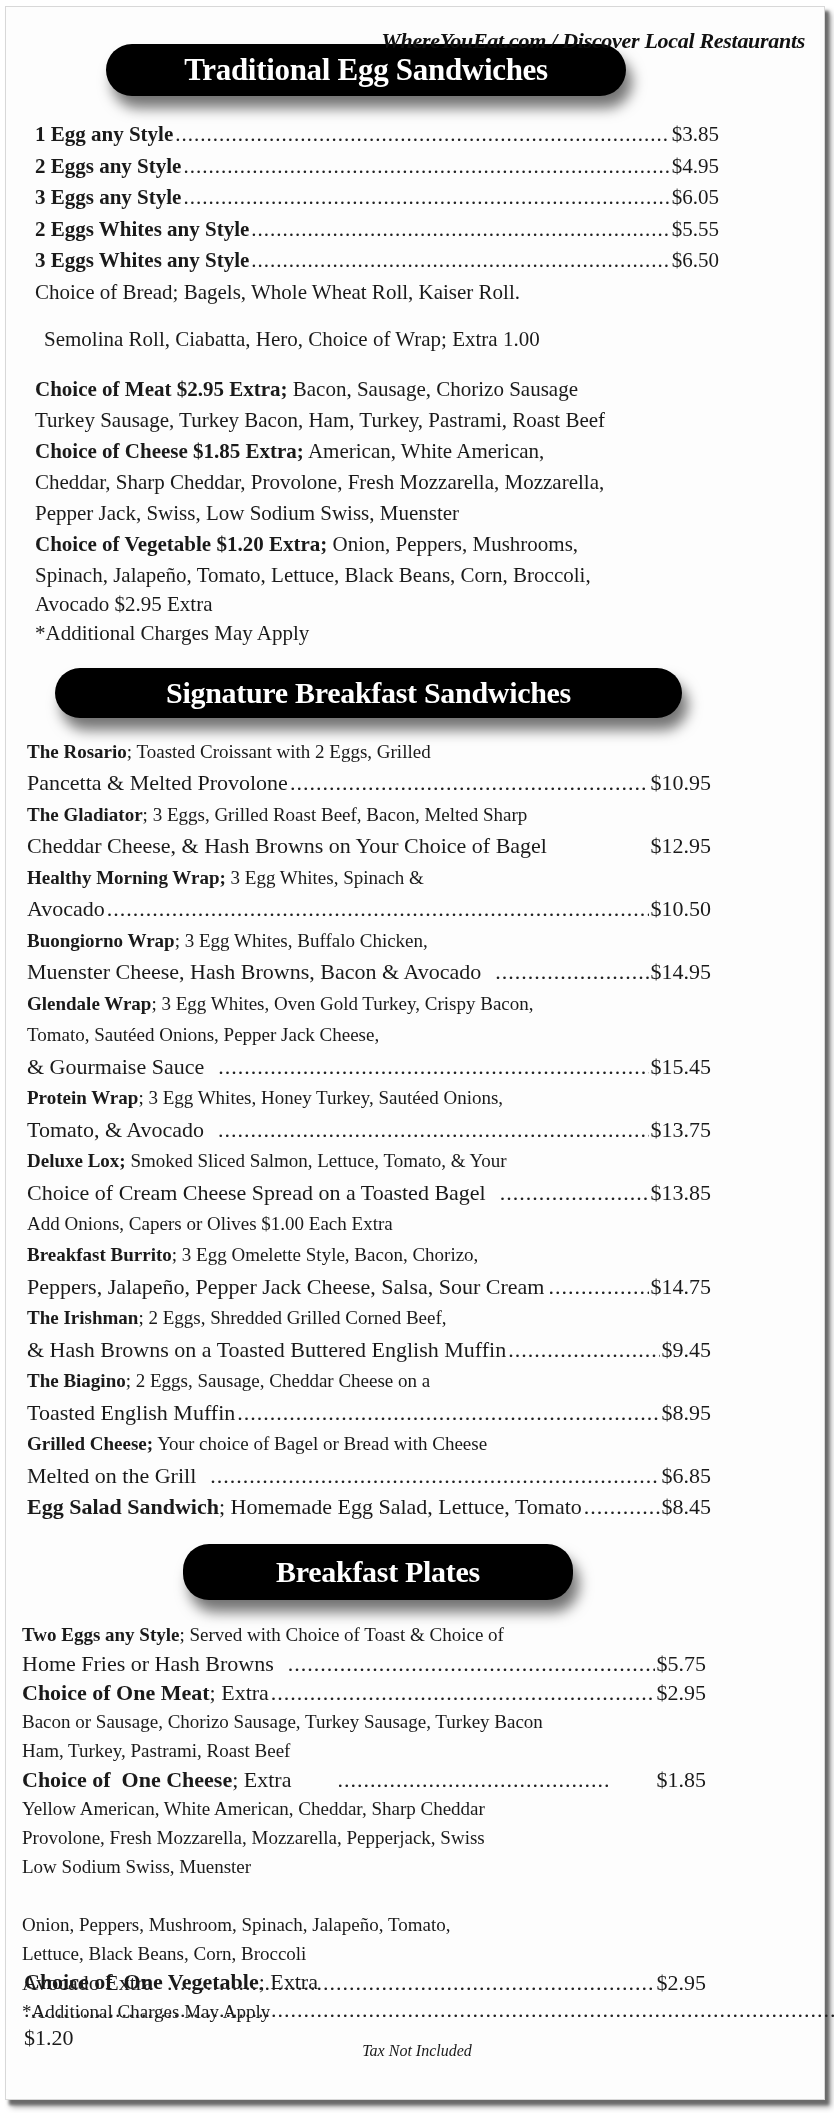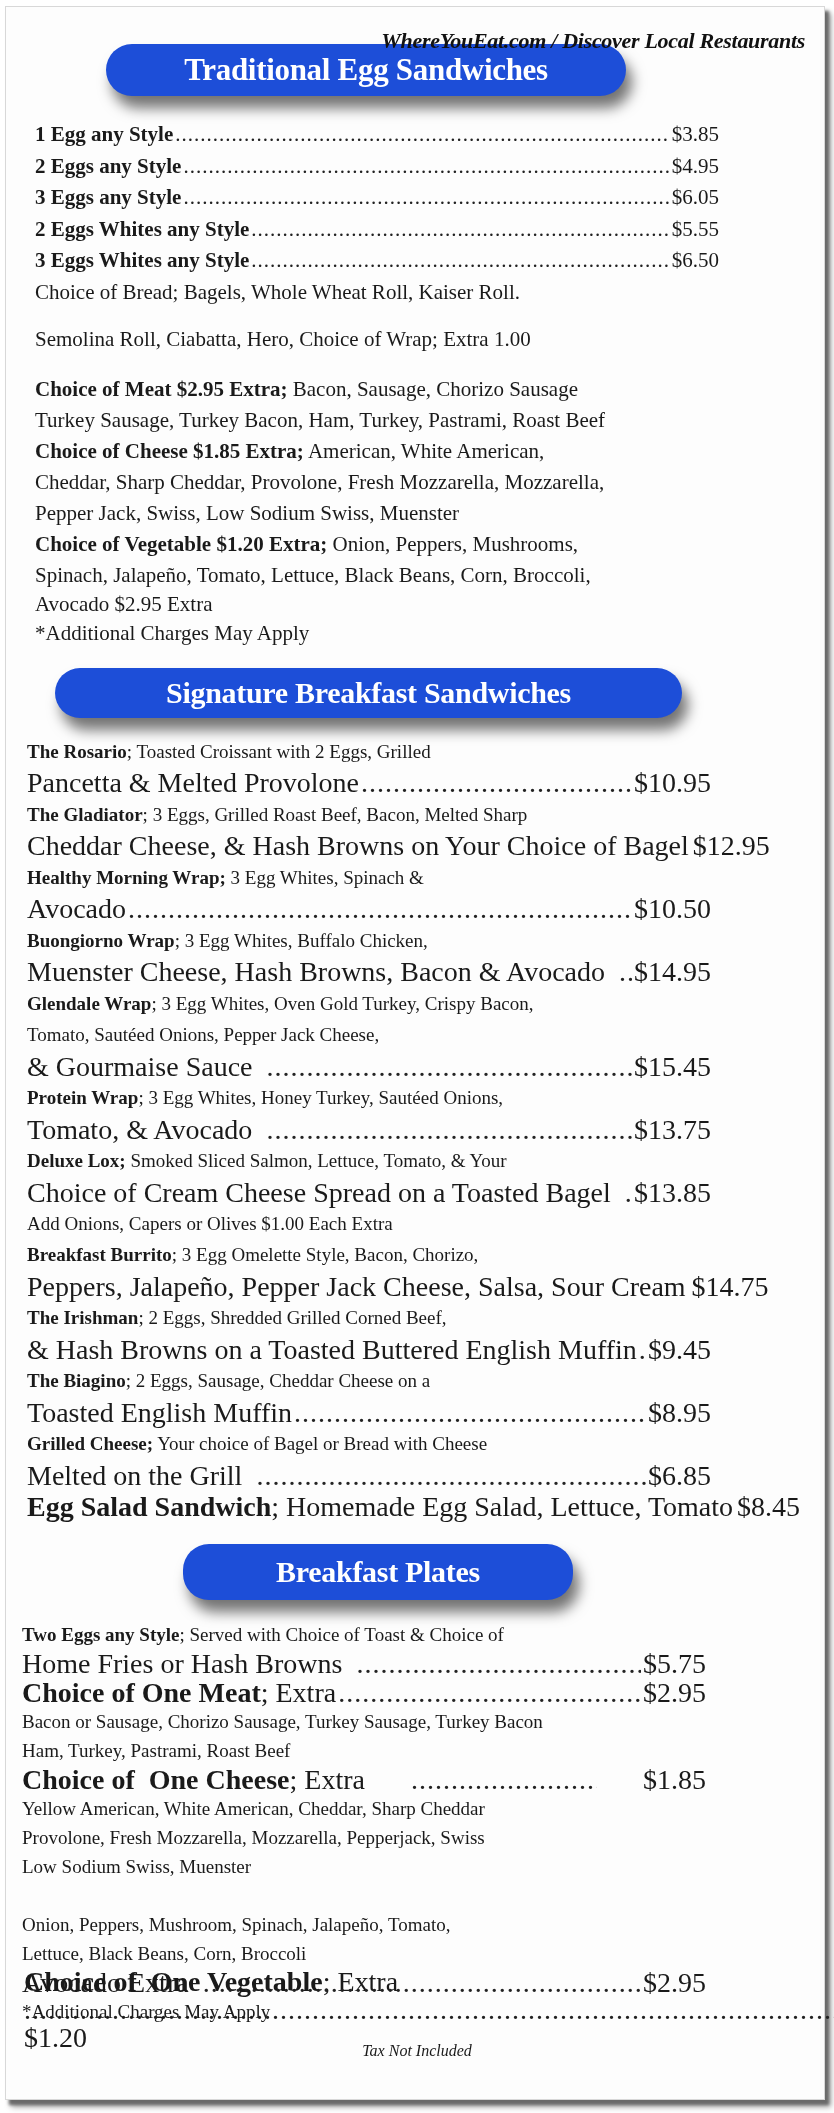--- a/index.html
+++ b/index.html
@@ -4,27 +4,27 @@
 <style>
   html, body { margin:0; padding:0; }
   body { width:834px; height:2113px; background:#ffffff; position:relative; overflow:hidden;
          font-family:"Liberation Serif","DejaVu Serif",serif; color:#1a1a1a; }
   .paper { position:absolute; left:5px; top:6px; width:818px; height:2092px; background:#fdfdfd;
            border:1px solid #d8d8d8;
            box-shadow: 4px 5px 3px #6a6a6a, 6px 7px 6px rgba(0,0,0,0.35); }
   .watermark { position:absolute; left:285px; top:28px; width:520px; text-align:right;
                font-style:italic; font-weight:bold; font-size:22px; color:#111; white-space:nowrap;
                letter-spacing:-0.3px; z-index:3; }
-  .banner { position:absolute; background:#1d4ed8; border-radius:26px; color:#fff; text-align:center;
+  .banner { position:absolute; background:#000000; border-radius:26px; color:#fff; text-align:center;
             font-weight:bold; box-shadow: 6px 12px 14px rgba(0,0,0,0.55); z-index:2;
             letter-spacing:-0.3px; }
   .banner span { display:block; }
   .line { position:absolute; white-space:nowrap; font-size:19px; line-height:28px; }
   .b { font-weight:bold; }
-  .row { position:absolute; display:flex; align-items:baseline; font-size:28px; line-height:28px; white-space:nowrap; }
+  .row { position:absolute; display:flex; align-items:baseline; font-size:22px; line-height:28px; white-space:nowrap; }
   .row .lbl { flex:0 0 auto; }
   .row .dots { flex:1 1 auto; overflow:hidden; margin:0 2px; color:#222; letter-spacing:1px; }
   .row .dots::after { content:"................................................................................................................................................................................"; }
   .row .price { flex:0 0 auto; }
   .s1 .line, .s1 .row { font-size:21px; }
   .tax { position:absolute; left:0; width:834px; text-align:center; top:2042px; font-style:italic; font-size:16px; }
 </style>
 </head>
 <body>
 
@@ -57,21 +57,21 @@
     <span class="dots"></span>
     <span class="price">$5.55</span>
   </div>
   <div class="row" style="left:35px; top:246px; width:684px;">
     <span class="lbl b">3 Eggs Whites any Style</span>
     <span class="dots"></span>
     <span class="price">$6.50</span>
   </div>
 
   <div class="line" style="left:35px; top:278px;">Choice of Bread; Bagels, Whole Wheat Roll, Kaiser Roll.</div>
-  <div class="line" style="left:35px; top:325px;">Semolina Roll, Ciabatta, Hero, Choice of Wrap; Extra 1.00</div>
+  <div class="line" style="left:44px; top:325px;">Semolina Roll, Ciabatta, Hero, Choice of Wrap; Extra 1.00</div>
 
   <div class="line" style="left:35px; top:375px;"><span class="b">Choice of Meat $2.95 Extra;</span><span> Bacon, Sausage, Chorizo Sausage</span></div>
   <div class="line" style="left:35px; top:406px;">Turkey Sausage, Turkey Bacon, Ham, Turkey, Pastrami, Roast Beef</div>
 
   <div class="line" style="left:35px; top:437px;"><span class="b">Choice of Cheese $1.85 Extra;</span><span> American, White American,</span></div>
   <div class="line" style="left:35px; top:468px;">Cheddar, Sharp Cheddar, Provolone, Fresh Mozzarella, Mozzarella,</div>
   <div class="line" style="left:35px; top:499px;">Pepper Jack, Swiss, Low Sodium Swiss, Muenster</div>
 
   <div class="line" style="left:35px; top:530px;"><span class="b">Choice of Vegetable $1.20 Extra;</span><span> Onion, Peppers, Mushrooms,</span></div>
   <div class="line" style="left:35px; top:561px;">Spinach, Jalapeño, Tomato, Lettuce, Black Beans, Corn, Broccoli,</div>

